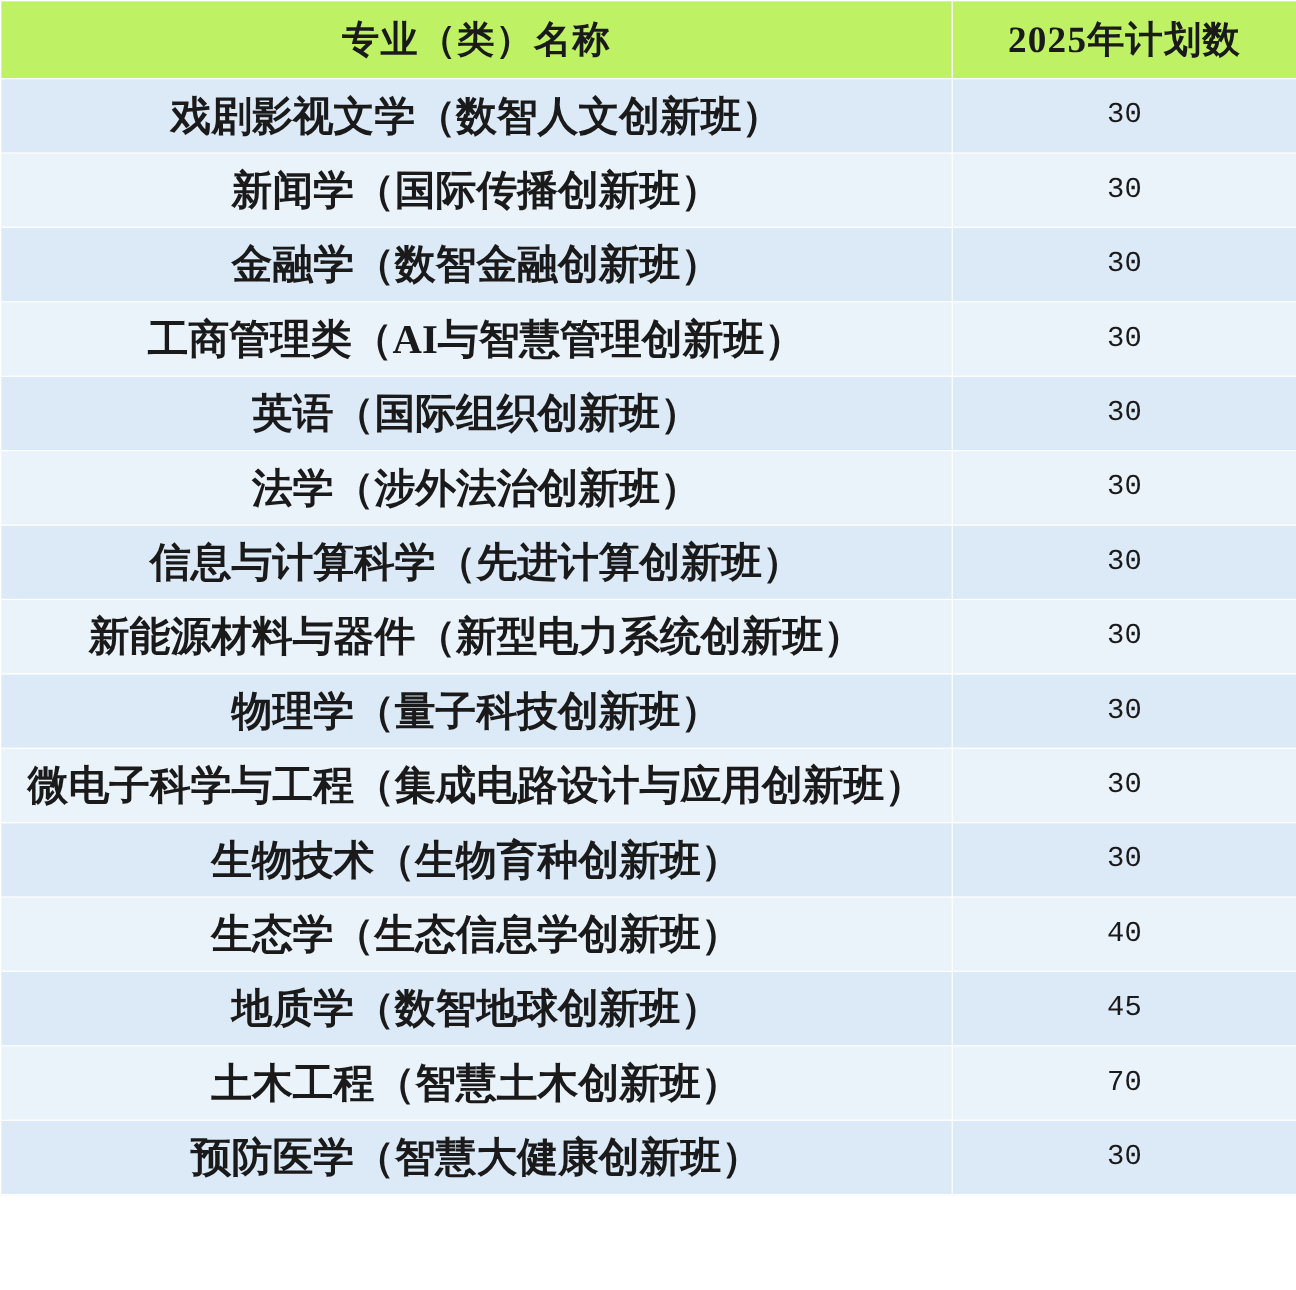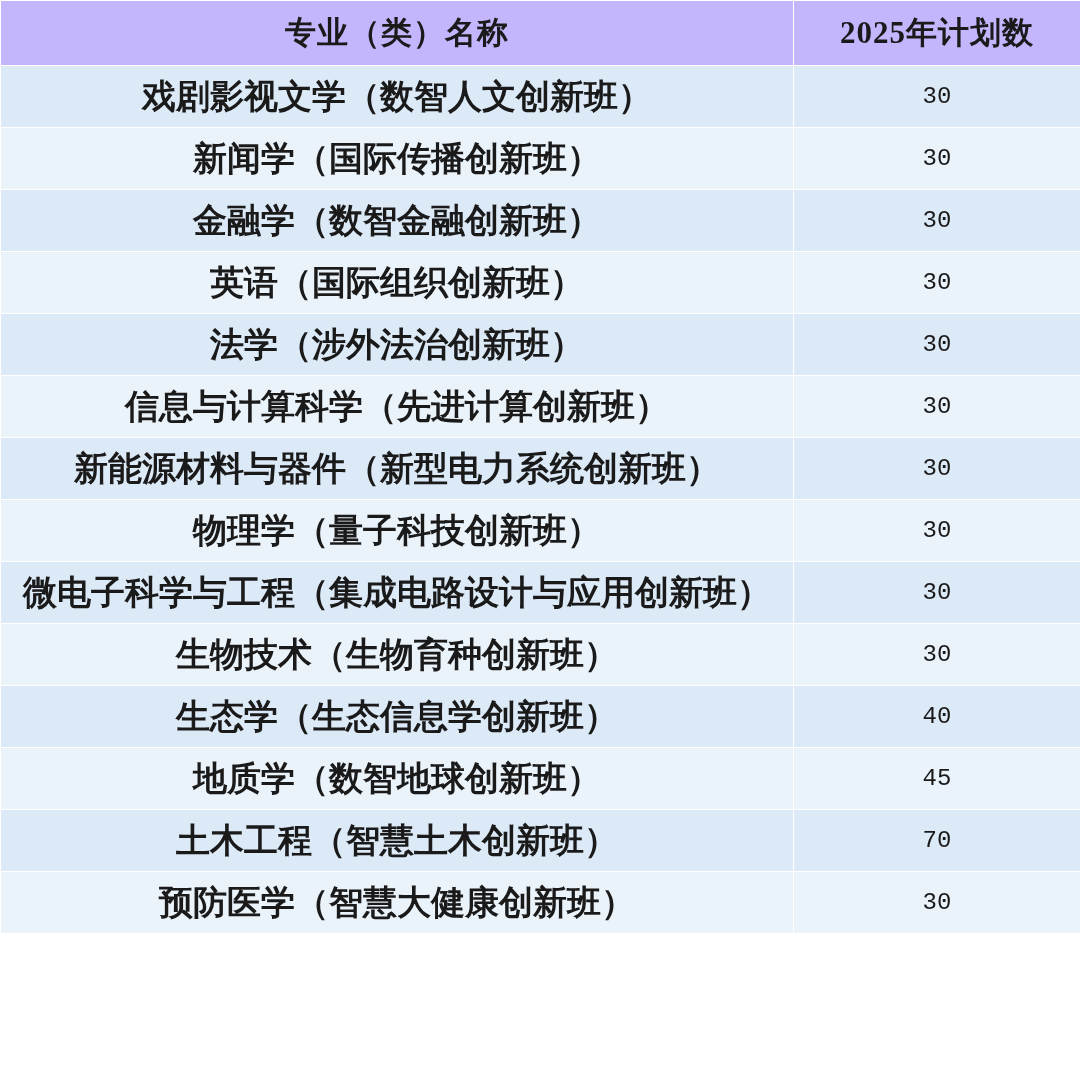--- a/index.html
+++ b/index.html
@@ -26,21 +26,21 @@
   table.plan-table col.col-count { width: 287px; }
 
   table.plan-table th,
   table.plan-table td {
     border: 1px solid #ffffff;
     text-align: center;
     vertical-align: middle;
     color: #1a1a1a;
   }
   thead th {
-    background: #c4b5fd;
+    background: #bef264;
     color: #ffffff;
     font-size: 31px;
     font-weight: 700;
     height: 62px;
     letter-spacing: 1px;
   }
   tbody td {
     height: 59px;
     font-size: 34px;
     font-weight: 700;
@@ -74,20 +74,24 @@
       <tr>
         <td>戏剧影视文学（数智人文创新班）</td>
         <td class="count-cell">30</td>
       </tr>
       <tr>
         <td>新闻学（国际传播创新班）</td>
         <td class="count-cell">30</td>
       </tr>
       <tr>
         <td>金融学（数智金融创新班）</td>
+        <td class="count-cell">30</td>
+      </tr>
+      <tr>
+        <td>工商管理类（AI与智慧管理创新班）</td>
         <td class="count-cell">30</td>
       </tr>
       <tr>
         <td>英语（国际组织创新班）</td>
         <td class="count-cell">30</td>
       </tr>
       <tr>
         <td>法学（涉外法治创新班）</td>
         <td class="count-cell">30</td>
       </tr>

